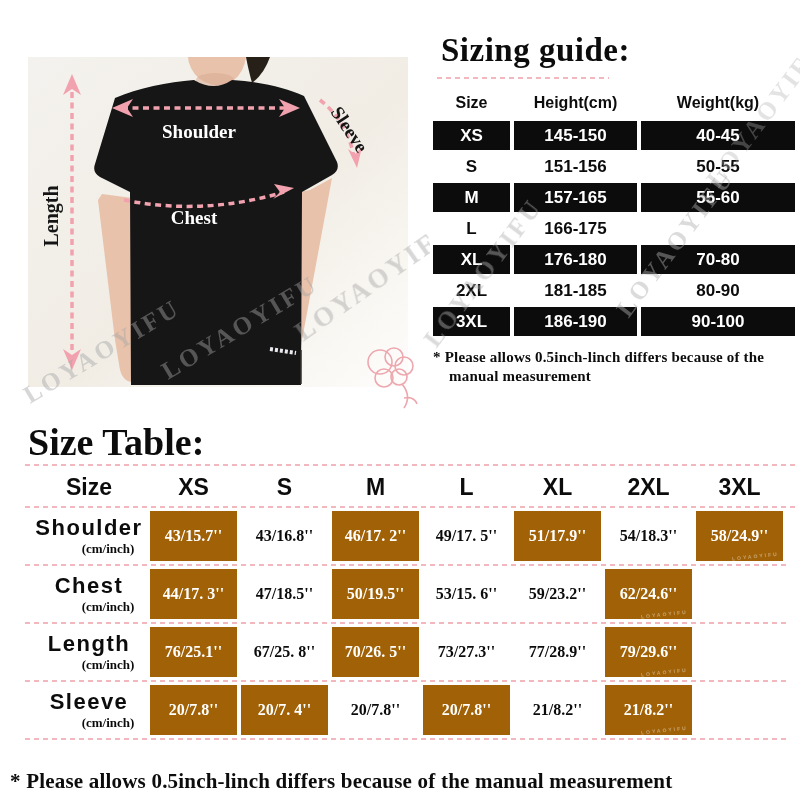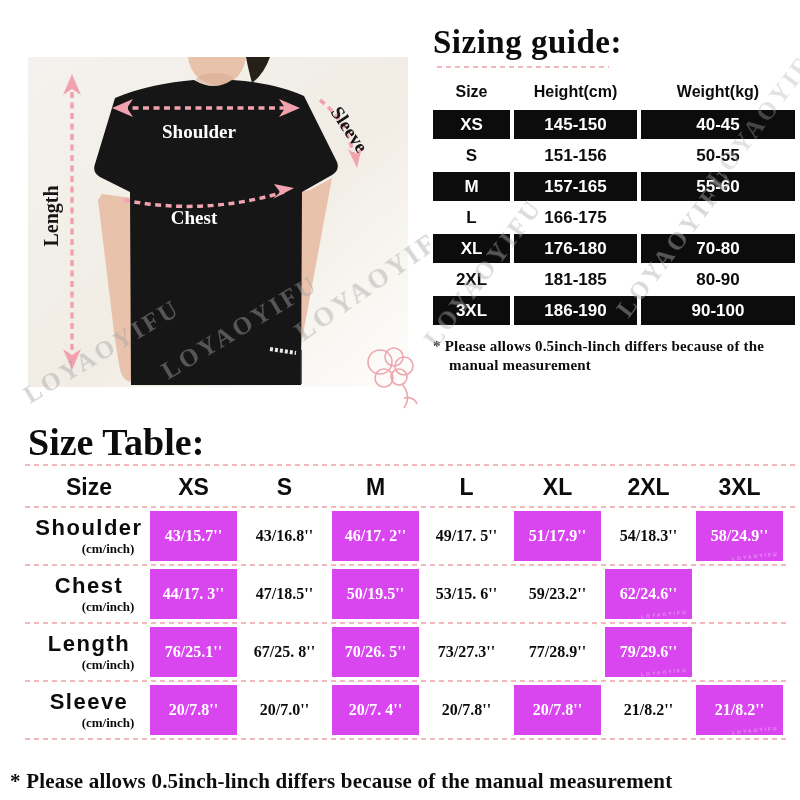--- a/index.html
+++ b/index.html
@@ -7,21 +7,21 @@
         font-family:"Liberation Serif",serif;color:#0c0c0c;}
 
   
   .pink-dash{height:2px;background:repeating-linear-gradient(90deg,#efa6ae 0 5px,transparent 5px 9px);opacity:.8;}
 
   
   .photo-wrap{position:absolute;left:18px;top:50px;width:412px;height:362px;}
 
   
   .guide{position:absolute;left:433px;top:24px;width:366px;}
-  .guide h1{margin:0;font:bold 33px "Liberation Serif",serif;letter-spacing:.5px;}
+  .guide h1{margin:8px;font:bold 33px "Liberation Serif",serif;letter-spacing:.5px;}
   .guide .dash-short{width:172px;margin:5px 0 0 4px;}
   .sg-table{margin-top:15px;}
   .sg-header,.sg-row{display:grid;grid-template-columns:77px 123px 154px;column-gap:4px;}
   .sg-header div{font:bold 16px "Liberation Sans",sans-serif;text-align:center;padding-bottom:9px;}
   .sg-row{height:29px;margin-bottom:2px;}
   .sg-row div{display:flex;align-items:center;justify-content:center;
               font:bold 17px "Liberation Sans",sans-serif;}
   .sg-row.dark div{background:#0c0c0c;color:#fff;}
   .sg-note{margin-top:12px;font:bold 15px "Liberation Serif",serif;line-height:1.28;
            padding-left:16px;text-indent:-16px;letter-spacing:.2px;}
@@ -34,21 +34,21 @@
              display:grid;grid-template-columns:118px repeat(7,91px);align-items:center;}
   .bt-header div{text-align:center;font:bold 23px "Liberation Sans",sans-serif;}
   .bt-rows{position:absolute;left:30px;top:96px;width:755px;}
   .bt-row{display:grid;grid-template-columns:118px repeat(7,91px);height:56px;}
   .row-sep{margin-left:-5px;width:765px;}
   .rl{display:flex;flex-direction:column;align-items:center;justify-content:center;line-height:1.05;}
   .rl-name{font:bold 22px "Liberation Sans",sans-serif;letter-spacing:1.5px;}
   .rl-unit{font:bold 13px "Liberation Serif",serif;margin-left:38px;}
   .cell{display:flex;align-items:center;justify-content:center;
         font:bold 16px "Liberation Serif",serif;margin:3px 2px;}
-  .cell.dark{background:#d946ef;color:#fff;position:relative;text-align:right;}
+  .cell.dark{background:#a16207;color:#fff;position:relative;text-align:right;}
   .cwm{position:absolute;right:4px;bottom:2px;font:bold 5px "Liberation Sans",sans-serif;
        color:rgba(255,255,255,.4);letter-spacing:2px;transform:rotate(-6deg);}
   .bt-note{position:absolute;left:10px;top:336px;width:786px;
            font:bold 21px "Liberation Serif",serif;letter-spacing:.2px;}
 
   
   .wm{position:absolute;font:bold 25px "Liberation Serif",serif;color:#b0b0b0;opacity:.45;
       letter-spacing:3px;transform-origin:left center;pointer-events:none;white-space:nowrap;}
 </style>
 </head>
@@ -241,21 +241,20 @@
           </div>
       </div>
       <div class="pink-dash row-sep"></div>
 
       <div class="bt-row">
         <div class="rl">
           <span class="rl-name">Sleeve</span>
           <span class="rl-unit">(cm/inch)</span>
         </div>
         <div class="cell dark">20/7.8''</div>
-        <div class="cell">20/7.0''</div>
         <div class="cell dark">20/7. 4''</div>
         <div class="cell">20/7.8''</div>
         <div class="cell dark">20/7.8''</div>
         <div class="cell">21/8.2''</div>
         <div class="cell dark">
             <span>21/8.2''</span>
             <span class="cwm">LOYAOYIFU</span>
           </div>
       </div>
       <div class="pink-dash row-sep"></div>

